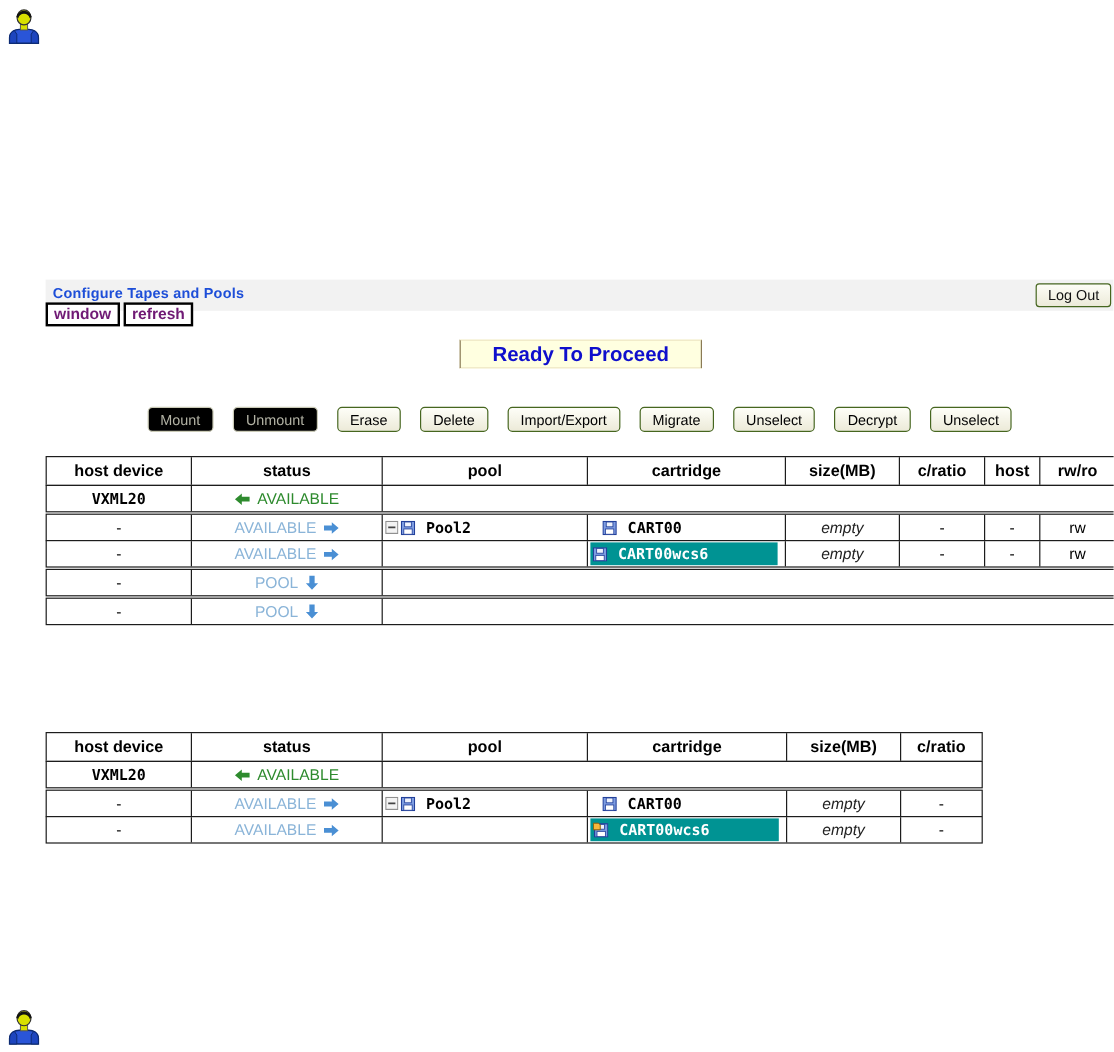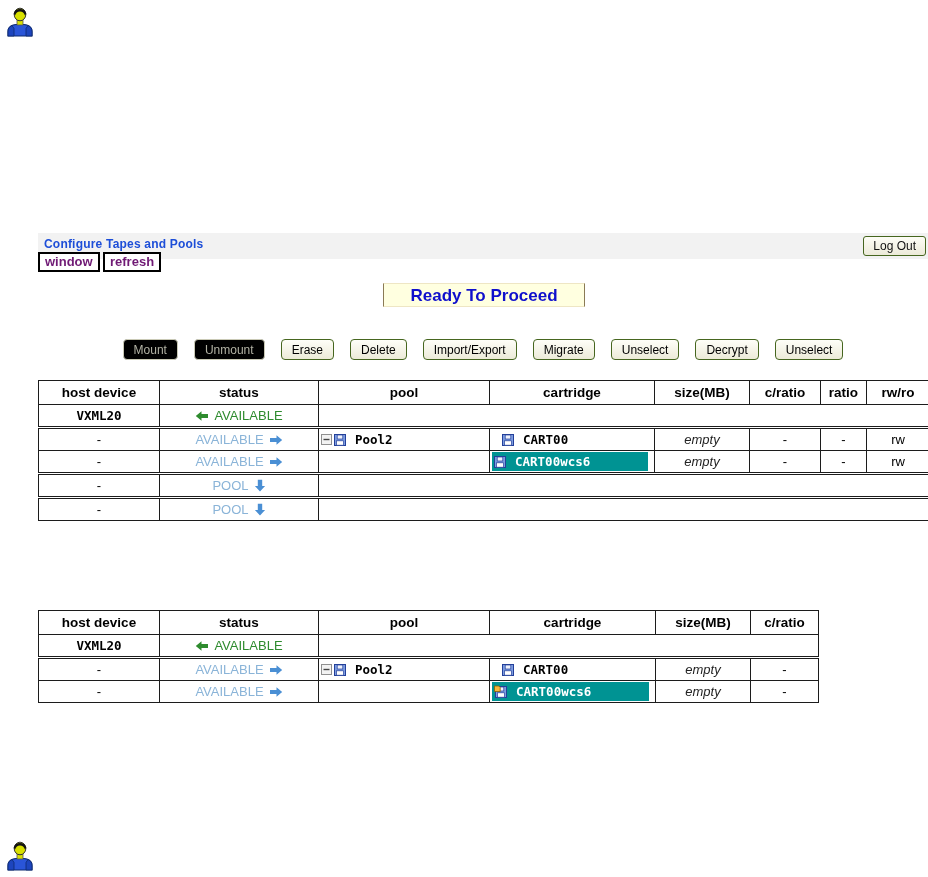--- a/index.html
+++ b/index.html
@@ -95,21 +95,21 @@
   </div>
 
 <div class="vtable t1" id="table-0">
     <div class="t-row header">
       <div class="cell h" style="width: 121px;">host device</div>
       <div class="cell h" style="width: 159px;">status</div>
       <div class="cell h" style="width: 171px;">pool</div>
       <div class="cell h" style="width: 165px;">cartridge</div>
       <div class="cell h" style="width: 95px;">size(MB)</div>
       <div class="cell h" style="width: 71px;">c/ratio</div>
-      <div class="cell h" style="width: 46px;">ratio</div>
+      <div class="cell h" style="width: 46px;">host</div>
       <div class="cell h" style="width: 62px;">rw/ro</div>
     </div>
     <div class="t-row">
       <div class="cell" style="width: 121px;">
         <span class="mono">VXML20</span>
       </div>
       <div class="cell" style="width: 159px;">
         <svg width="14" height="12" viewBox="0 0 14 12">
           <path d="M6.5 1.2 V4 H13 v4 H6.5 v2.8 L0.8 6 Z" fill="#2e8b2e"></path>
         </svg>

